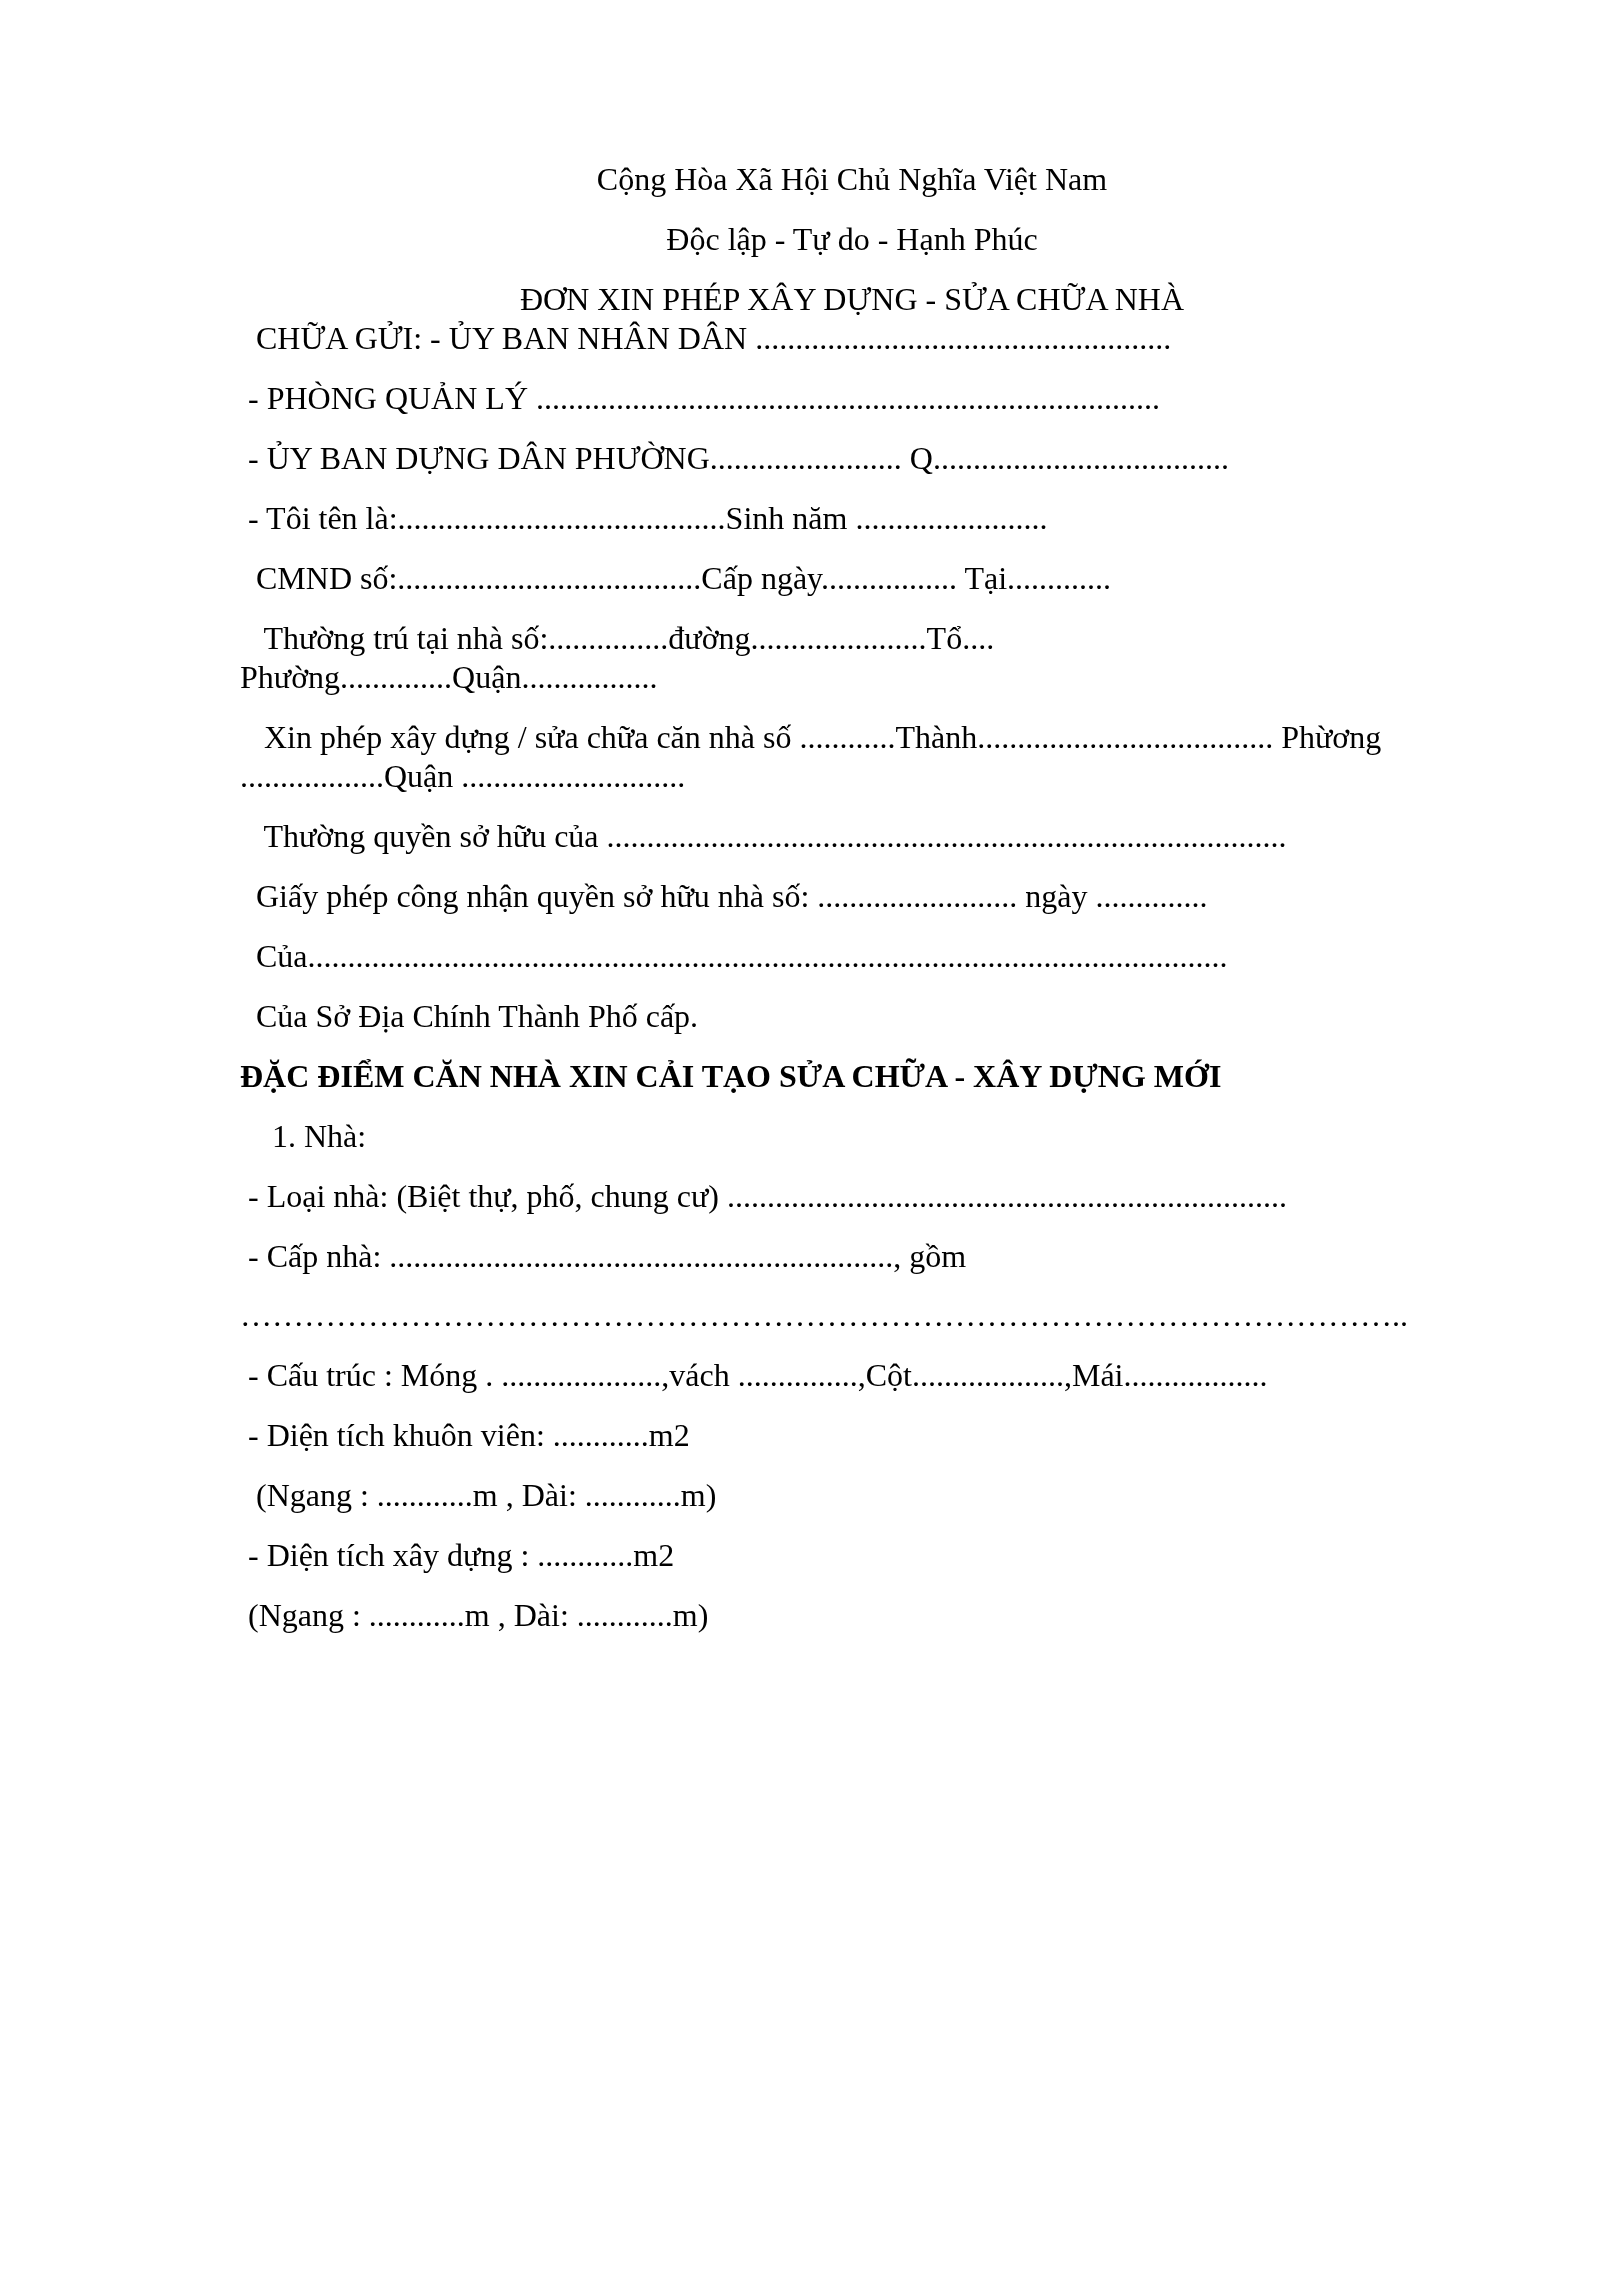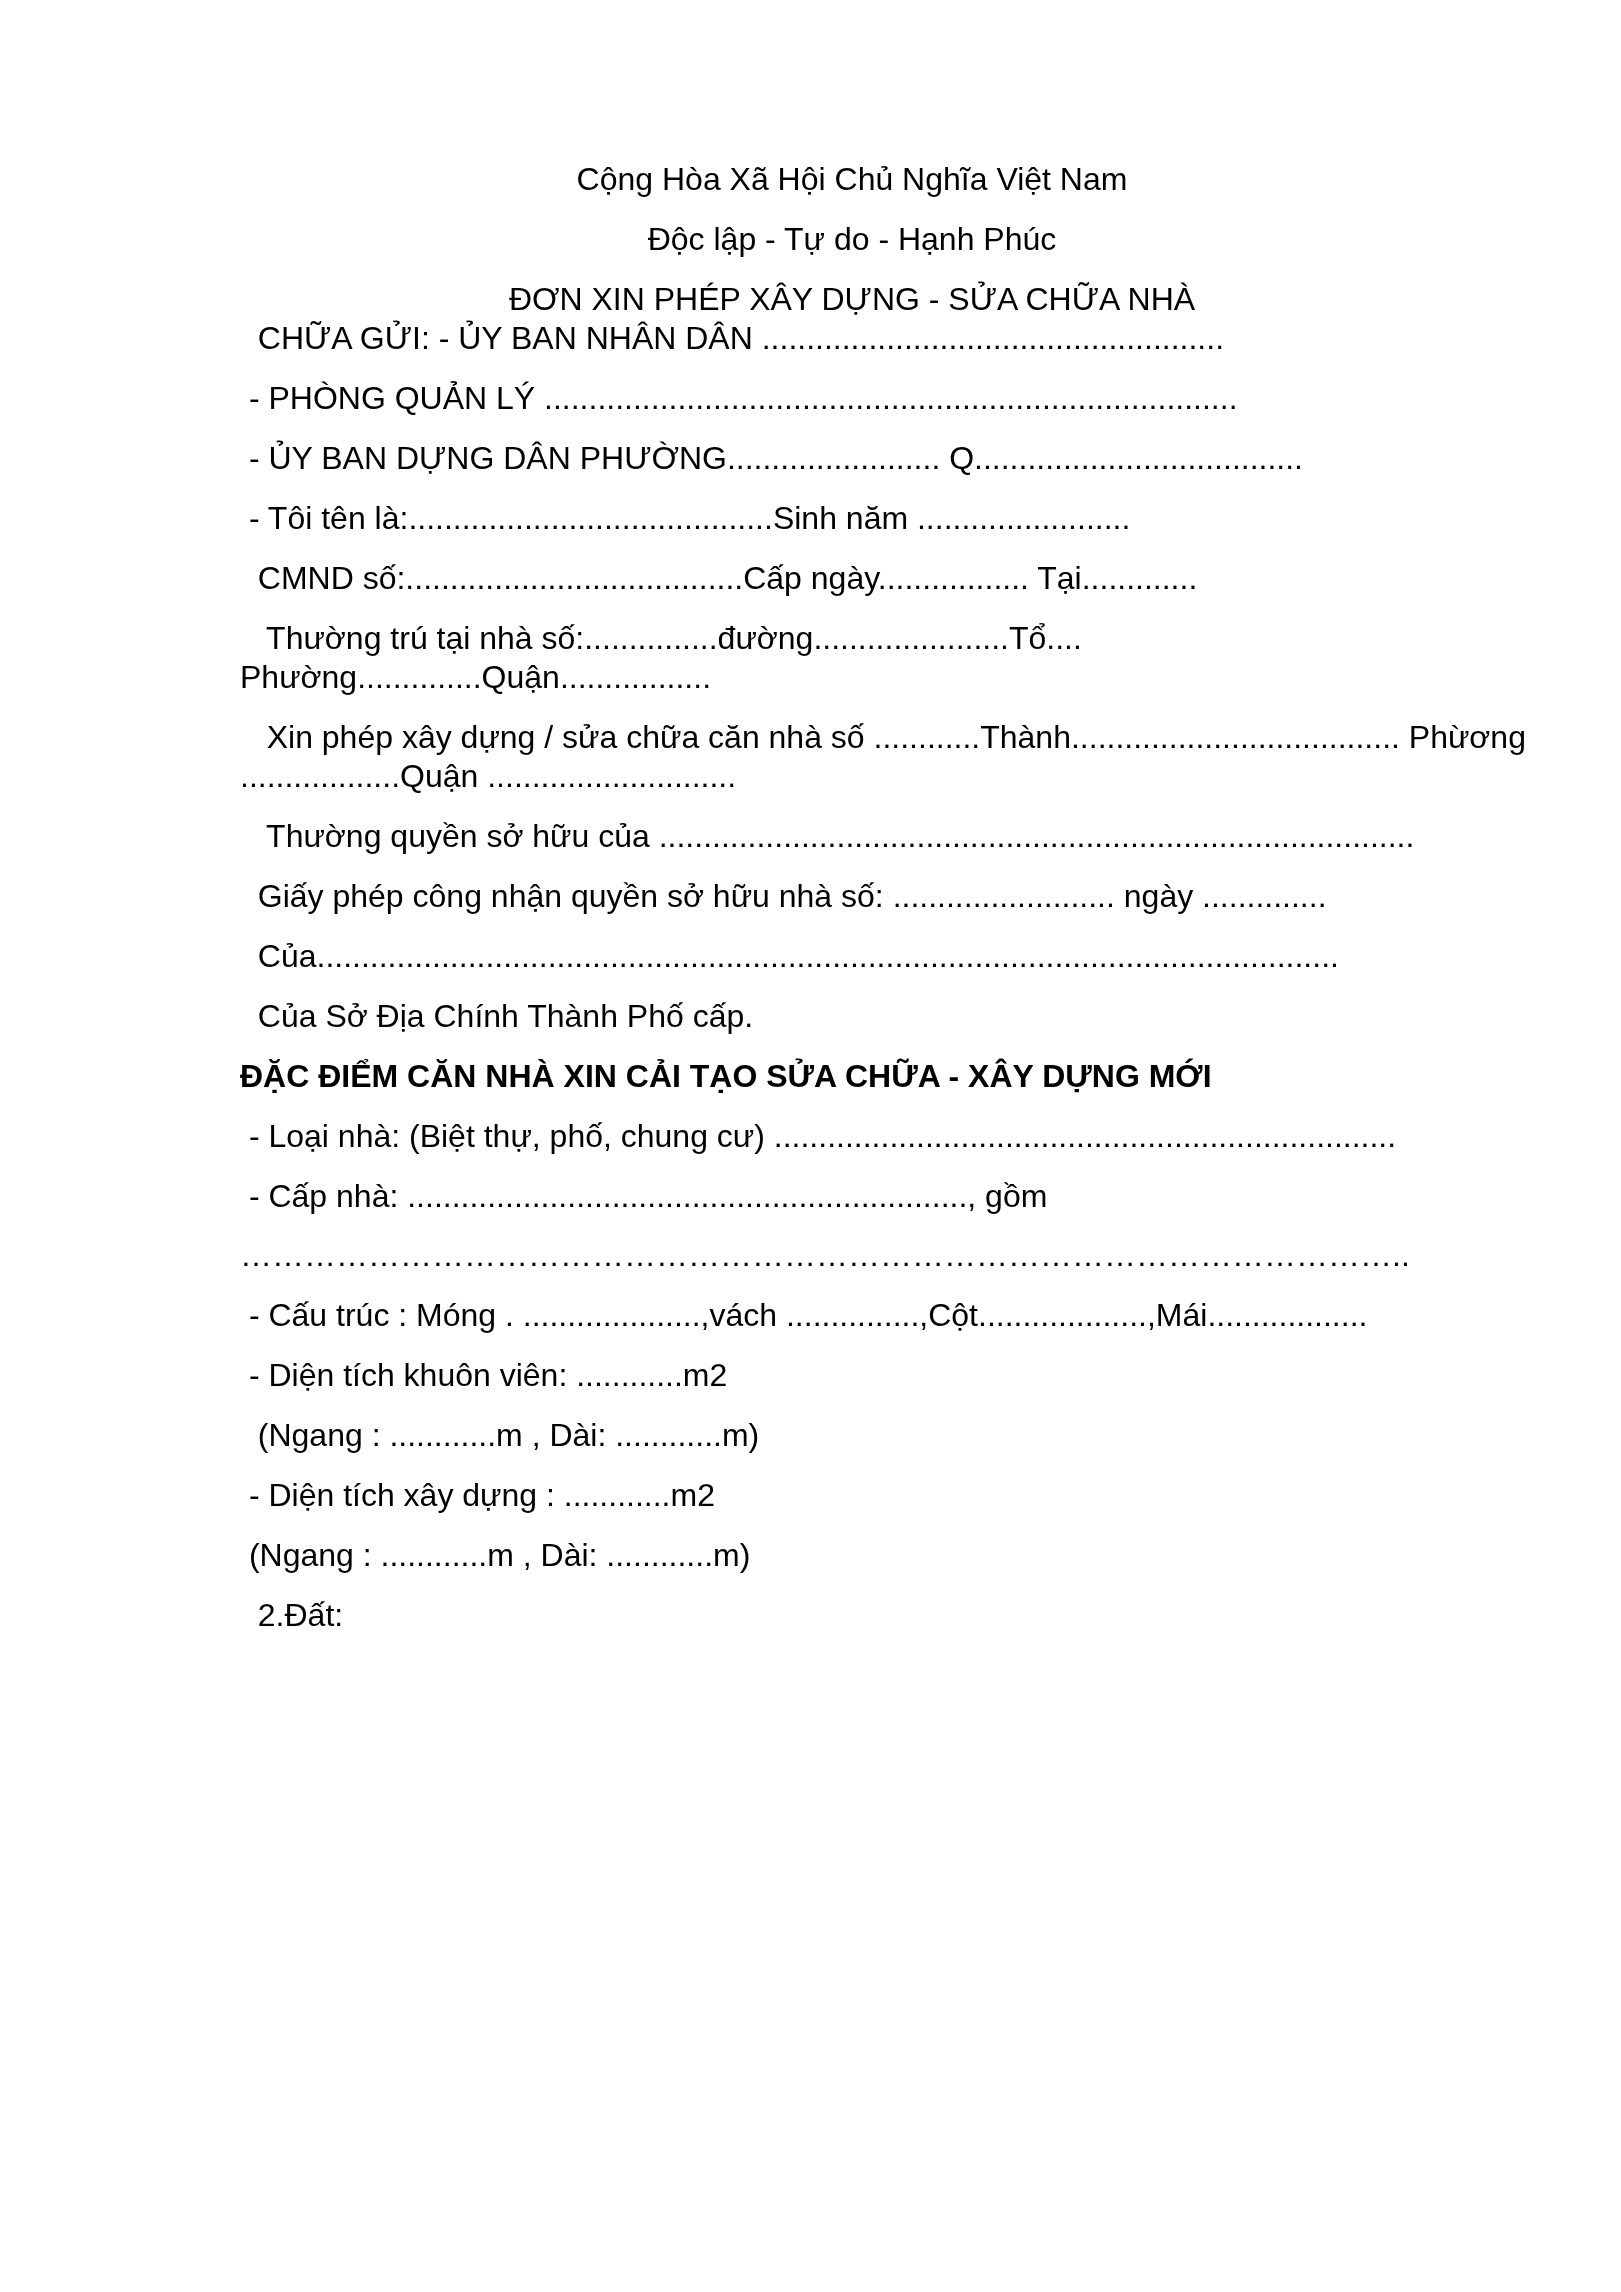--- a/index.html
+++ b/index.html
@@ -6,21 +6,21 @@
     margin: 0;
     padding: 0;
     background: #ffffff;
   }
   .page {
     position: relative;
     width: 1621px;
     height: 1651px;
     background: #ffffff;
     color: #000000;
-    font-family: Liberation Sans, sans-serif;
+    font-family: Liberation Serif, serif;
     font-size: 32px;
     box-sizing: border-box;
     padding: 160px 157px 0 240px;
     overflow: hidden;
   }
   .line {
     white-space: pre;
     line-height: 39px;
     margin-top: 21px;
   }
@@ -44,20 +44,21 @@
   <div class="line">  CMND số:......................................Cấp ngày................. Tại.............</div>
   <div class="line">   Thường trú tại nhà số:...............đường......................Tổ....</div>
   <div class="line cont">Phường..............Quận.................</div>
   <div class="line">   Xin phép xây dựng / sửa chữa căn nhà số ............Thành..................................... Phừơng</div>
   <div class="line cont">..................Quận ............................</div>
   <div class="line">   Thường quyền sở hữu của .....................................................................................</div>
   <div class="line">  Giấy phép công nhận quyền sở hữu nhà số: ......................... ngày ..............</div>
   <div class="line">  Của...................................................................................................................</div>
   <div class="line">  Của Sở Địa Chính Thành Phố cấp.</div>
   <div class="line bold">ĐẶC ĐIỂM CĂN NHÀ XIN CẢI TẠO SỬA CHỮA - XÂY DỰNG MỚI</div>
+  <div class="line">    1. Nhà:</div>
   <div class="line"> - Loại nhà: (Biệt thự, phố, chung cư) ......................................................................</div>
   <div class="line"> - Cấp nhà: ..............................................................., gồm</div>
   <div class="line gap20">………………………………………………………………………………………………..</div>
   <div class="line"> - Cấu trúc : Móng . ....................,vách ...............,Cột...................,Mái..................</div>
   <div class="line"> - Diện tích khuôn viên: ............m2</div>
   <div class="line">  (Ngang : ............m , Dài: ............m)</div>
   <div class="line"> - Diện tích xây dựng : ............m2</div>
   <div class="line"> (Ngang : ............m , Dài: ............m)</div>
   <div class="line">  2.Đất:</div>
 </div>

